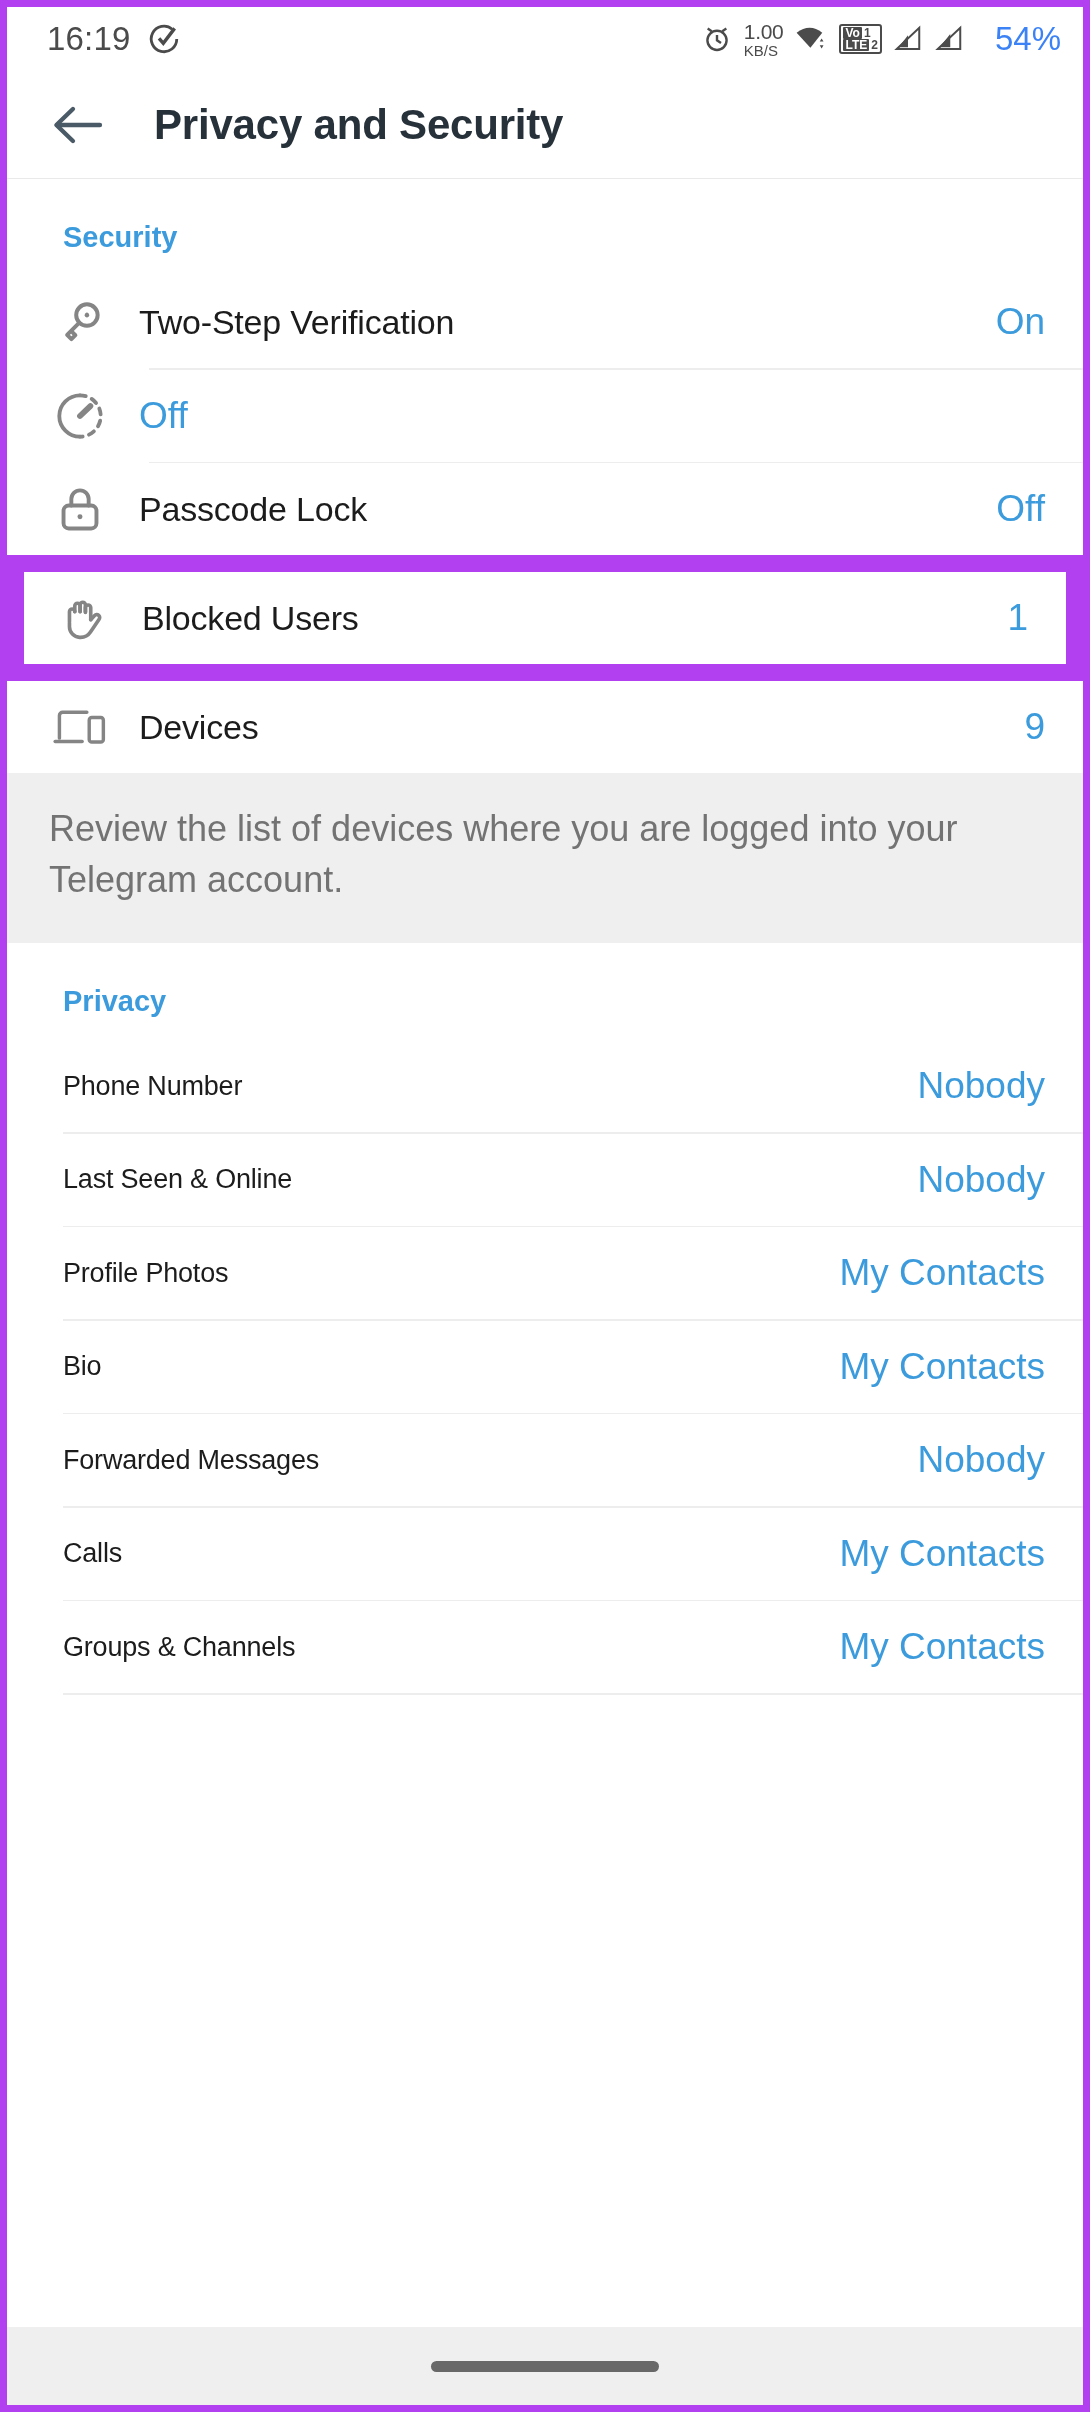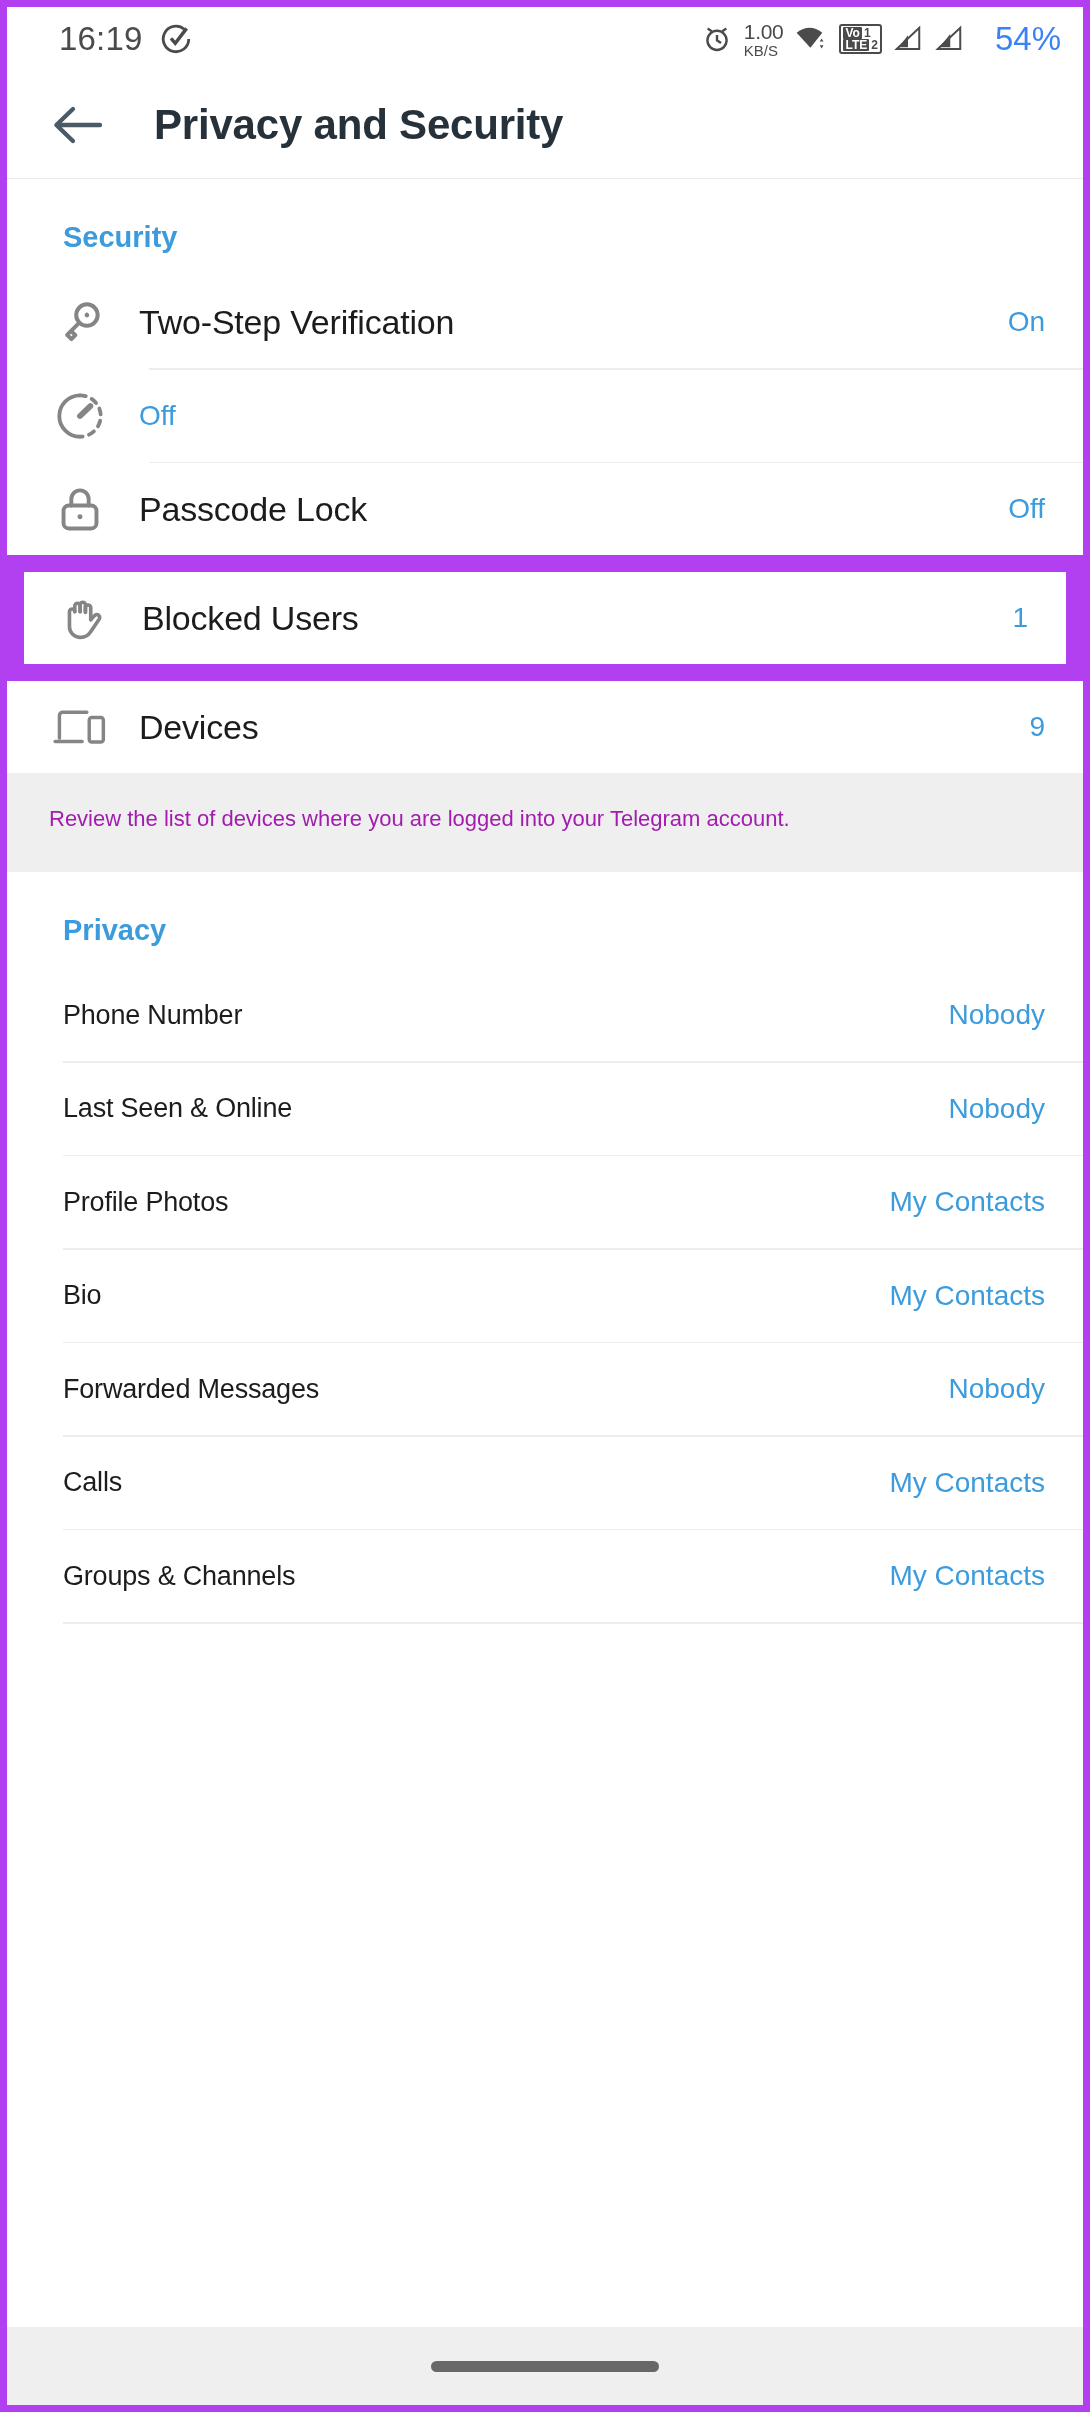--- a/index.html
+++ b/index.html
@@ -20,21 +20,21 @@
     background: #ffffff;
     overflow: hidden;
   }
 
   
   .status-bar {
     height: 64px;
     display: flex;
     align-items: center;
     justify-content: space-between;
-    padding: 0 22px 0 52px;
+    padding: 0 22px 0 40px;
     background: #ffffff;
   }
   .status-left {
     display: flex;
     align-items: center;
     gap: 16px;
   }
   .status-time {
     font-size: 33px;
     color: #4b4b4b;
@@ -132,21 +132,21 @@
     align-items: center;
     justify-content: center;
   }
   .row-label {
     flex: 1;
     font-size: 34px;
     color: #1c1c1c;
     letter-spacing: -0.2px;
   }
   .row-value {
-    font-size: 28px;
+    font-size: 37px;
     color: #3b9bdc;
     text-align: right;
     white-space: nowrap;
   }
   .row-divider {
     height: 1.5px;
     background: #ededed;
     margin-left: 128px;
   }
   .row-divider.no-icon { margin-left: 42px; }
@@ -154,22 +154,22 @@
   
   .row.noicon { padding-left: 42px; }
   .row.noicon .row-label { font-size: 27px; }
 
   
   .note-block {
     background: #efefef;
     padding: 30px 42px 38px 42px;
   }
   .note-text {
-    font-size: 22px;
-    color: #a21caf;
+    font-size: 36px;
+    color: #737373;
     line-height: 1.42;
   }
 
   
   .highlight-wrap {
     border: 17px solid #b23ff0;
     border-left: 0;
     border-right: 0;
     position: relative;
   }

